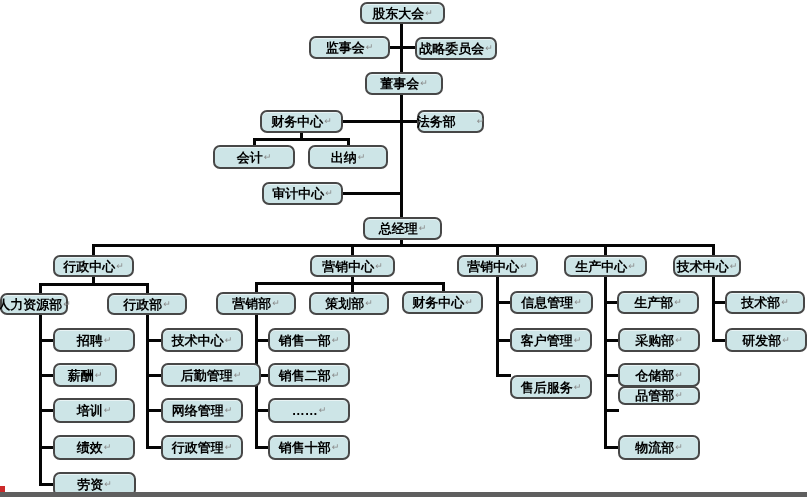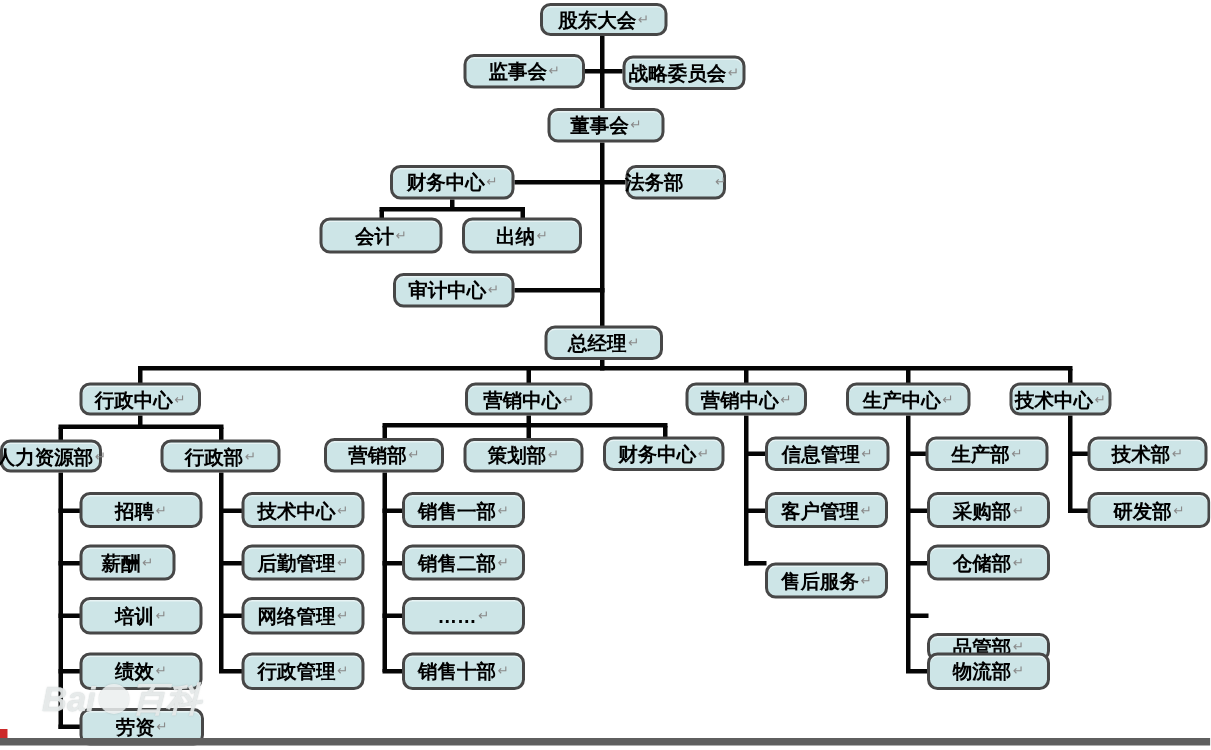--- a/index.html
+++ b/index.html
@@ -215,21 +215,21 @@
     </div>
   <div class="node" style="left:53px;top:472px;width:83px;height:25px;">
       <span>劳资</span>
       <span class="ret">↵</span>
     </div>
 
   <div class="node" style="left:161px;top:328px;width:82px;height:24px;">
       <span>技术中心</span>
       <span class="ret">↵</span>
     </div>
-  <div class="node" style="left:161px;top:363px;width:82px;height:24px;">
+  <div class="node" style="left:161px;top:363px;width:100px;height:24px;">
       <span>后勤管理</span>
       <span class="ret">↵</span>
     </div>
   <div class="node" style="left:161px;top:398px;width:82px;height:25px;">
       <span>网络管理</span>
       <span class="ret">↵</span>
     </div>
   <div class="node" style="left:161px;top:435px;width:82px;height:25px;">
       <span>行政管理</span>
       <span class="ret">↵</span>
@@ -262,35 +262,30 @@
     </div>
 
   <div class="node" style="left:618px;top:328px;width:82px;height:24px;">
       <span>采购部</span>
       <span class="ret">↵</span>
     </div>
   <div class="node" style="left:618px;top:363px;width:82px;height:24px;">
       <span>仓储部</span>
       <span class="ret">↵</span>
     </div>
-  <div class="node" style="left:618px;top:422px;width:82px;height:19px;">
+  <div class="node" style="left:618px;top:386px;width:82px;height:19px;">
       <span>品管部</span>
       <span class="ret">↵</span>
     </div>
   <div class="node" style="left:618px;top:435px;width:82px;height:25px;">
       <span>物流部</span>
       <span class="ret">↵</span>
     </div>
 
   <div class="node" style="left:725px;top:328px;width:82px;height:24px;">
       <span>研发部</span>
       <span class="ret">↵</span>
     </div>
 
-  <div class="watermark">
-    <span>Bai</span>
-      <span class="wm-logo"></span>
-      <span>百科</span>
-  </div>
   <div class="redmark" style="left:0px;top:486px;width:5px;height:7px;"></div>
   <div class="rule" style="left:0px;top:492px;width:807px;height:5px;"></div>
 
 </div>
 
 </body></html>

